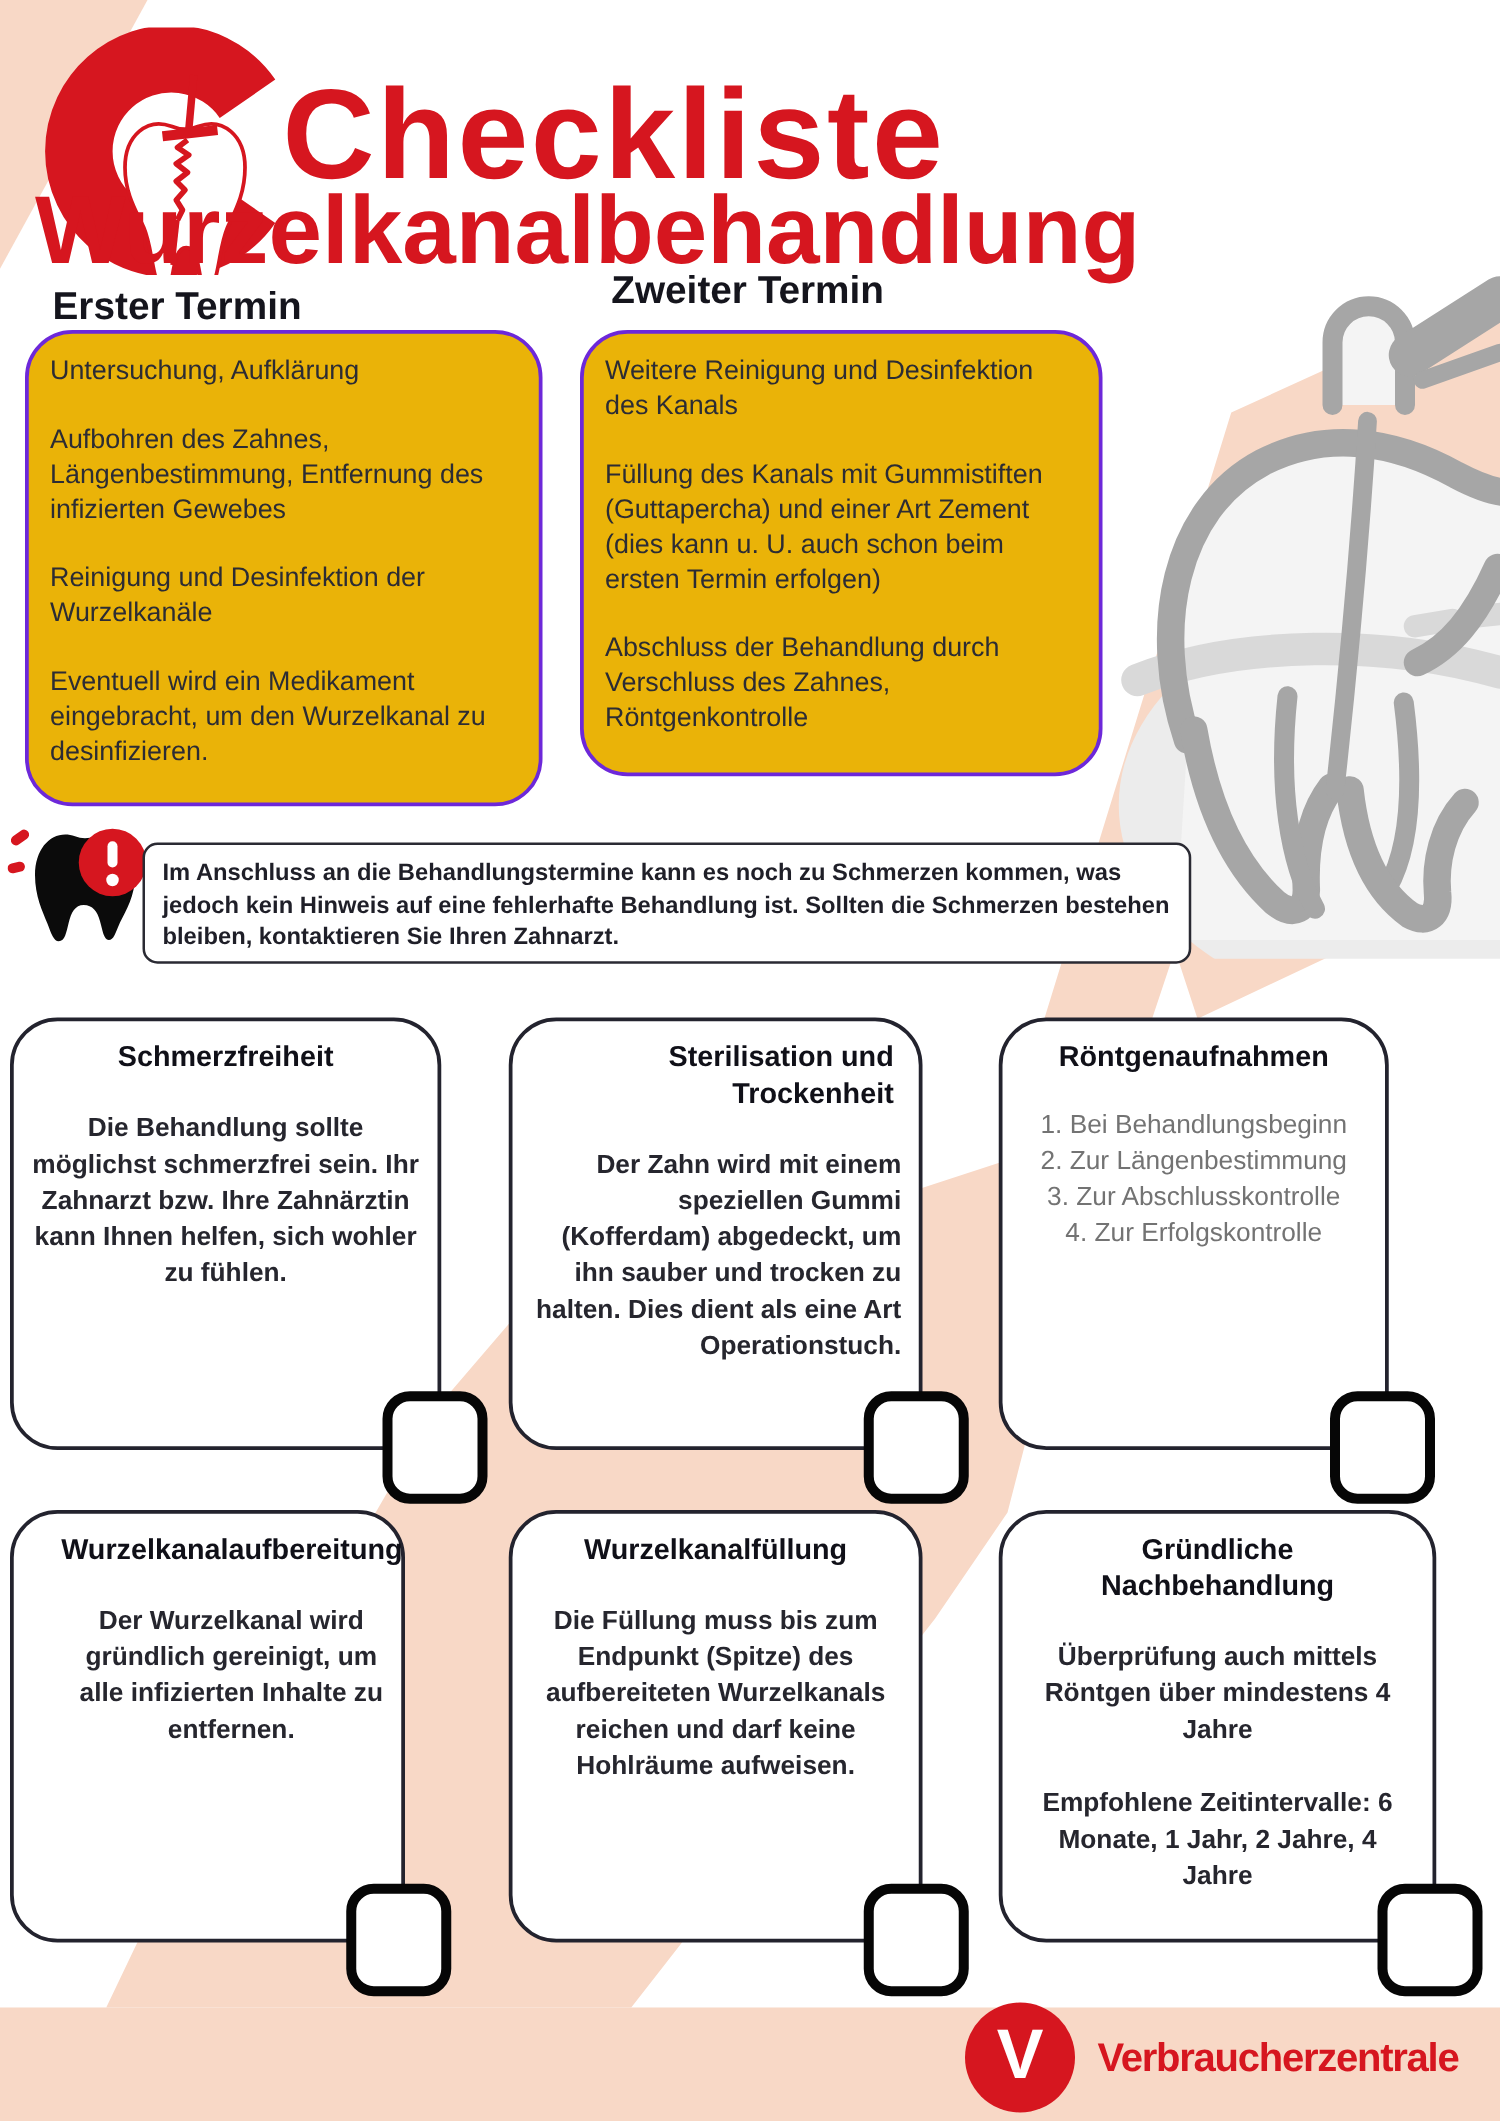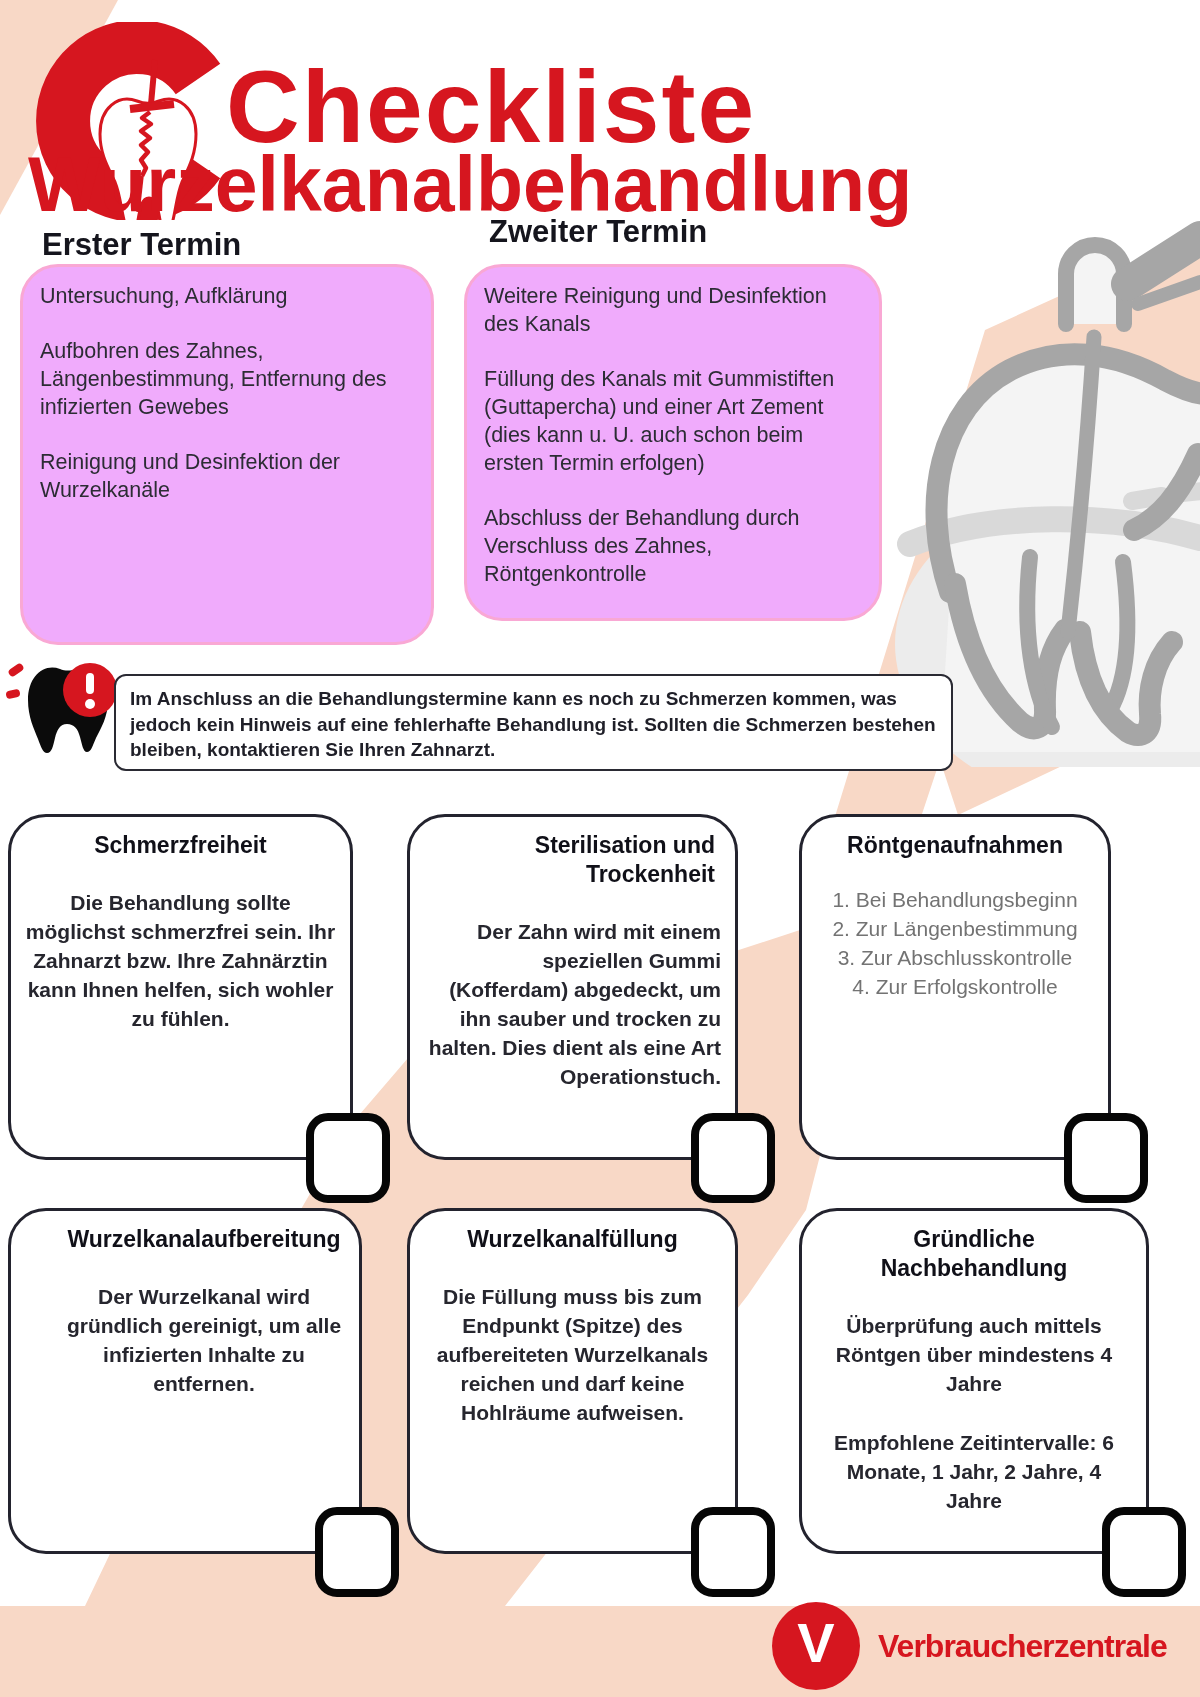--- a/index.html
+++ b/index.html
@@ -12,21 +12,21 @@
 
   
   .title-line { color:#d6161f; font-weight:bold; line-height:1; white-space:nowrap; }
   .title-1 { left:226px; top:56px; font-size:102px; letter-spacing:2px; }
   .title-2 { left:28px; top:146px; font-size:77px; letter-spacing:0px; }
 
   .termin-heading { font-size:31px; font-weight:bold; color:#15151d; white-space:nowrap; }
 
   
   .termin-box {
-    background:#f0abfc; border:3px solid #f9a8d4; border-radius:38px;
+    background:#eab308; border:3px solid #6d28d9; border-radius:38px;
     padding:15px 32px 10px 17px; box-sizing:border-box;
   }
   .tpar { margin:0 0 27px 0; font-size:21.5px; line-height:28px; color:#2c2c34; }
   .tpar:last-child { margin-bottom:0; }
 
   
   .notice-box {
     background:#fff; border:2px solid #2a2a33; border-radius:12px;
     padding:10px 14px; box-sizing:border-box;
   }
@@ -108,20 +108,21 @@
   <div class="abs title-line title-1">Checkliste</div>
   <div class="abs title-line title-2">Wurzelkanalbehandlung</div>
 
   <div class="abs termin-heading" style="left:42px;top:227px;">Erster Termin</div>
   <div class="abs termin-heading" style="left:489px;top:214px;">Zweiter Termin</div>
 
   <section class="abs termin-box" style="left:20px;top:264px;width:414px;height:381px;">
     <p class="tpar">Untersuchung, Aufklärung</p>
     <p class="tpar">Aufbohren des Zahnes, Längenbestimmung, Entfernung des infizierten Gewebes</p>
     <p class="tpar">Reinigung und Desinfektion der Wurzelkanäle</p>
+    <p class="tpar">Eventuell wird ein Medikament eingebracht, um den Wurzelkanal zu desinfizieren.</p>
   </section>
 
   <section class="abs termin-box" style="left:464px;top:264px;width:418px;height:357px;">
     <p class="tpar">Weitere Reinigung und Desinfektion des Kanals</p>
     <p class="tpar">Füllung des Kanals mit Gummistiften (Guttapercha) und einer Art Zement (dies kann u. U. auch schon beim ersten Termin erfolgen)</p>
     <p class="tpar">Abschluss der Behandlung durch Verschluss des Zahnes, Röntgenkontrolle</p>
   </section>
 
   <svg class="abs" style="left:6px;top:648px;" width="112" height="106" viewBox="0 0 112 106">
     <rect x="2" y="18" width="16" height="8" rx="4" fill="#d6161f" transform="rotate(-35 10 22)"></rect>
@@ -152,21 +153,21 @@
     <h3 class="card-title">Röntgenaufnahmen</h3>
     <div class="card-list">
       <div class="card-line">1. Bei Behandlungsbeginn</div>
       <div class="card-line">2. Zur Längenbestimmung</div>
       <div class="card-line">3. Zur Abschlusskontrolle</div>
       <div class="card-line">4. Zur Erfolgskontrolle</div>
     </div>
     <div class="checkbox"></div>
   </section>
 
-  <section class="abs card" style="left:8px;top:1208px;width:354px;padding-left:38px;">
+  <section class="abs card" style="left:8px;top:1208px;width:316px;padding-left:38px;">
     <h3 class="card-title">Wurzelkanalaufbereitung</h3>
     <p class="card-par">Der Wurzelkanal wird gründlich gereinigt, um alle infizierten Inhalte zu entfernen.</p>
     <div class="checkbox"></div>
   </section>
 
   <section class="abs card" style="left:407px;top:1208px;width:331px;">
     <h3 class="card-title">Wurzelkanalfüllung</h3>
     <p class="card-par">Die Füllung muss bis zum Endpunkt (Spitze) des aufbereiteten Wurzelkanals reichen und darf keine Hohlräume aufweisen.</p>
     <div class="checkbox"></div>
   </section>

